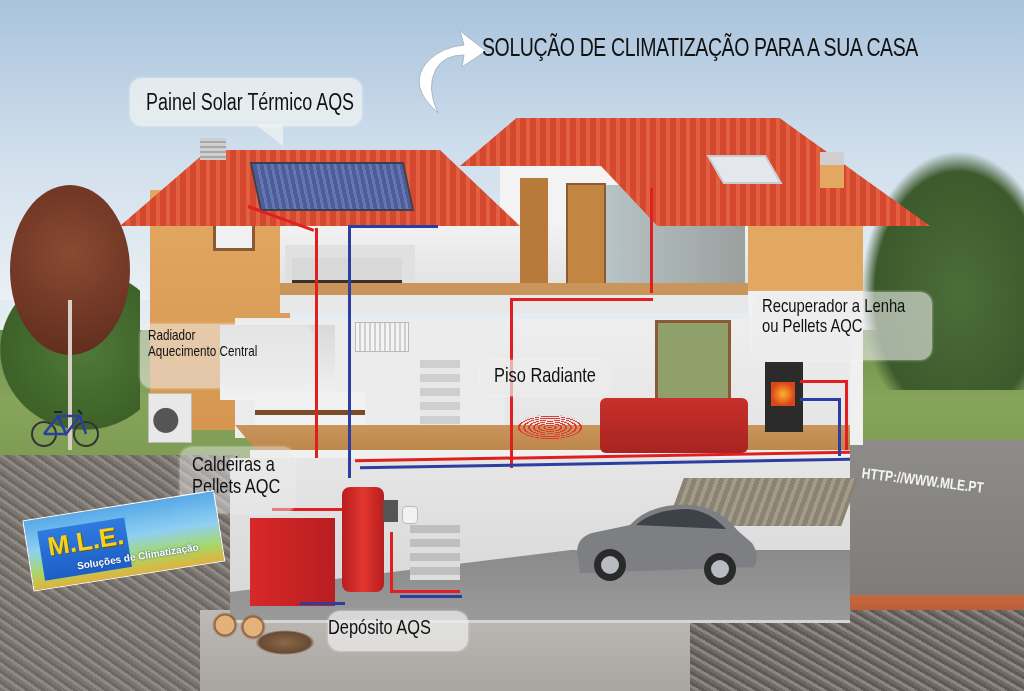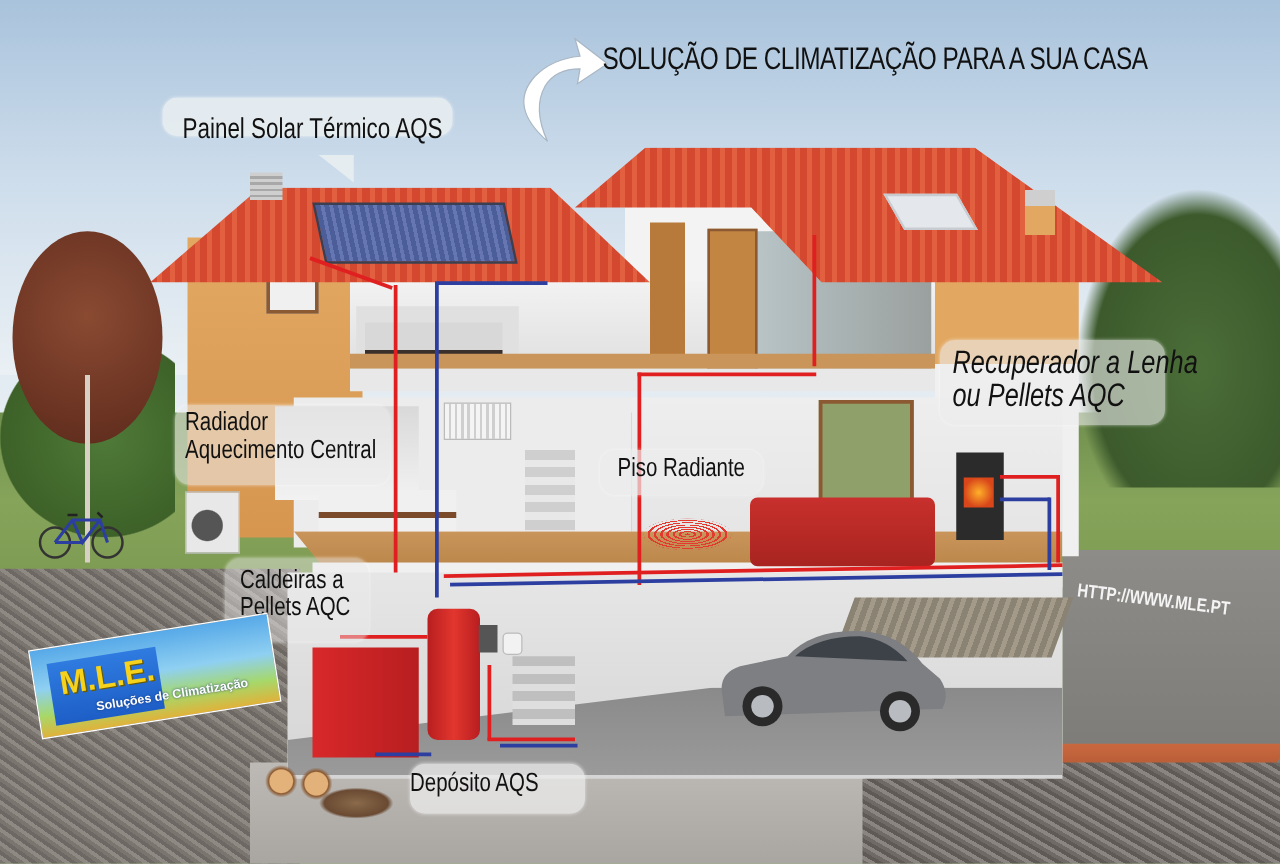--- a/index.html
+++ b/index.html
@@ -69,24 +69,24 @@
   
   .pipe{position:absolute;}
   .pr{background:#e02020;}
   .pb{background:#2c3fa0;}
   
   #headline{left:482px;top:33px;font-family:"Liberation Sans Narrow","Liberation Sans",sans-serif;font-size:25px;font-weight:normal;color:#111;letter-spacing:-0.5px;transform:scaleX(0.78);transform-origin:left center;white-space:nowrap;}
   #headline-arrow{left:408px;top:25px;width:80px;height:90px;}
   
   .callout{position:absolute;background:rgba(236,240,242,0.82);border-radius:12px;color:#111;font-family:"Liberation Sans",sans-serif;line-height:1.05;white-space:nowrap;padding:4px 10px;box-shadow:0 0 3px rgba(255,255,255,0.6);}
   .callout span{display:inline-block;transform:scaleX(0.78);transform-origin:left center;}
-  #callout-solar{left:130px;top:78px;width:232px;height:31px;font-size:23px;padding:12px 0 0 16px;box-sizing:border-box;}
+  #callout-solar{left:130px;top:78px;width:232px;height:48px;font-size:23px;padding:12px 0 0 16px;box-sizing:border-box;}
   #callout-solar-tail{left:255px;top:124px;width:0;height:0;border-left:28px solid transparent;border-right:0 solid transparent;border-top:22px solid rgba(236,240,242,0.82);}
-  #callout-radiator{left:140px;top:324px;width:172px;height:64px;font-size:21px;background:rgba(236,236,236,0.55);padding:3px 8px;box-sizing:border-box;}
-  #callout-recuperador{left:752px;top:272px;width:180px;height:68px;font-size:26px;background:rgba(236,236,236,0.6);padding:4px 10px;box-sizing:border-box;font-style:italic;}
+  #callout-radiator{left:140px;top:324px;width:172px;height:64px;font-size:15px;background:rgba(236,236,236,0.55);padding:3px 8px;box-sizing:border-box;}
+  #callout-recuperador{left:752px;top:292px;width:180px;height:68px;font-size:19px;background:rgba(236,236,236,0.6);padding:4px 10px;box-sizing:border-box;}
   #callout-piso{left:480px;top:360px;width:130px;height:36px;font-size:21px;background:rgba(236,236,236,0.7);padding:4px 14px;box-sizing:border-box;}
   #callout-caldeiras{left:180px;top:447px;width:115px;height:66px;font-size:21px;background:rgba(236,236,236,0.45);padding:6px 12px;box-sizing:border-box;}
   #callout-deposito{left:328px;top:611px;width:140px;height:40px;font-size:21px;background:rgba(236,236,236,0.75);padding:5px 0;box-sizing:border-box;}
   
   #logo{left:28px;top:520px;width:192px;height:70px;transform:rotate(-9deg);transform-origin:left center;background:linear-gradient(180deg,#57a9e8 0%,#8fd0f2 45%,#a6d86a 75%,#e0b23a 100%);border:1px solid #fff;}
   #logo-box{position:absolute;left:12px;top:12px;width:88px;height:50px;background:linear-gradient(180deg,#2f7be0,#1d5ec6);}
   #logo-title{position:absolute;left:20px;top:14px;font-family:"Liberation Sans",sans-serif;font-weight:bold;font-size:26px;color:#f6d21c;text-shadow:1px 1px 0 #6a5a00;}
   #logo-sub{position:absolute;left:46px;top:47px;font-family:"Liberation Sans",sans-serif;font-weight:bold;font-size:10px;color:#fff;text-shadow:0 0 2px #1b3a7a;white-space:nowrap;}
   
   #site-url{left:862px;top:464px;font-family:"Liberation Sans",sans-serif;font-weight:bold;font-size:15px;color:#f4f4f4;transform:rotate(7deg) scaleX(0.8);transform-origin:left center;white-space:nowrap;}

